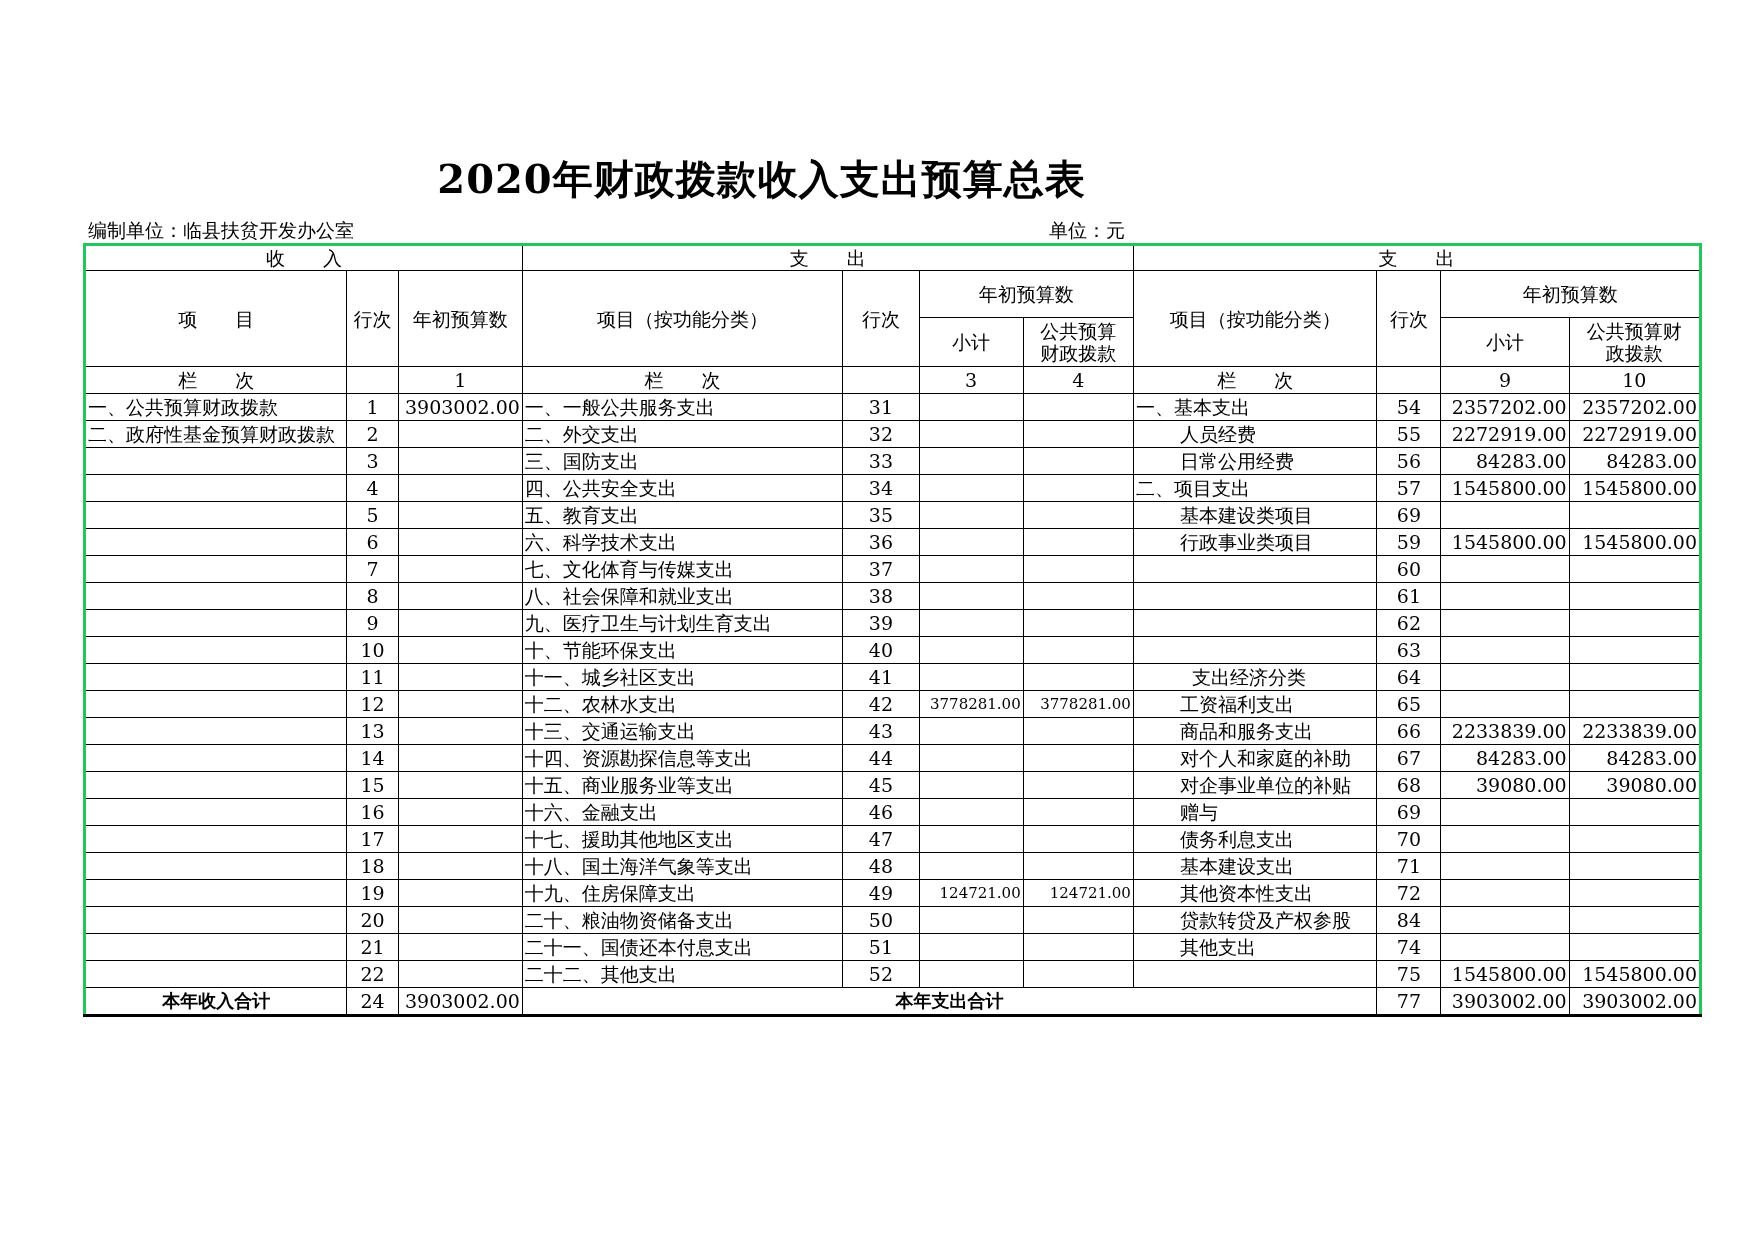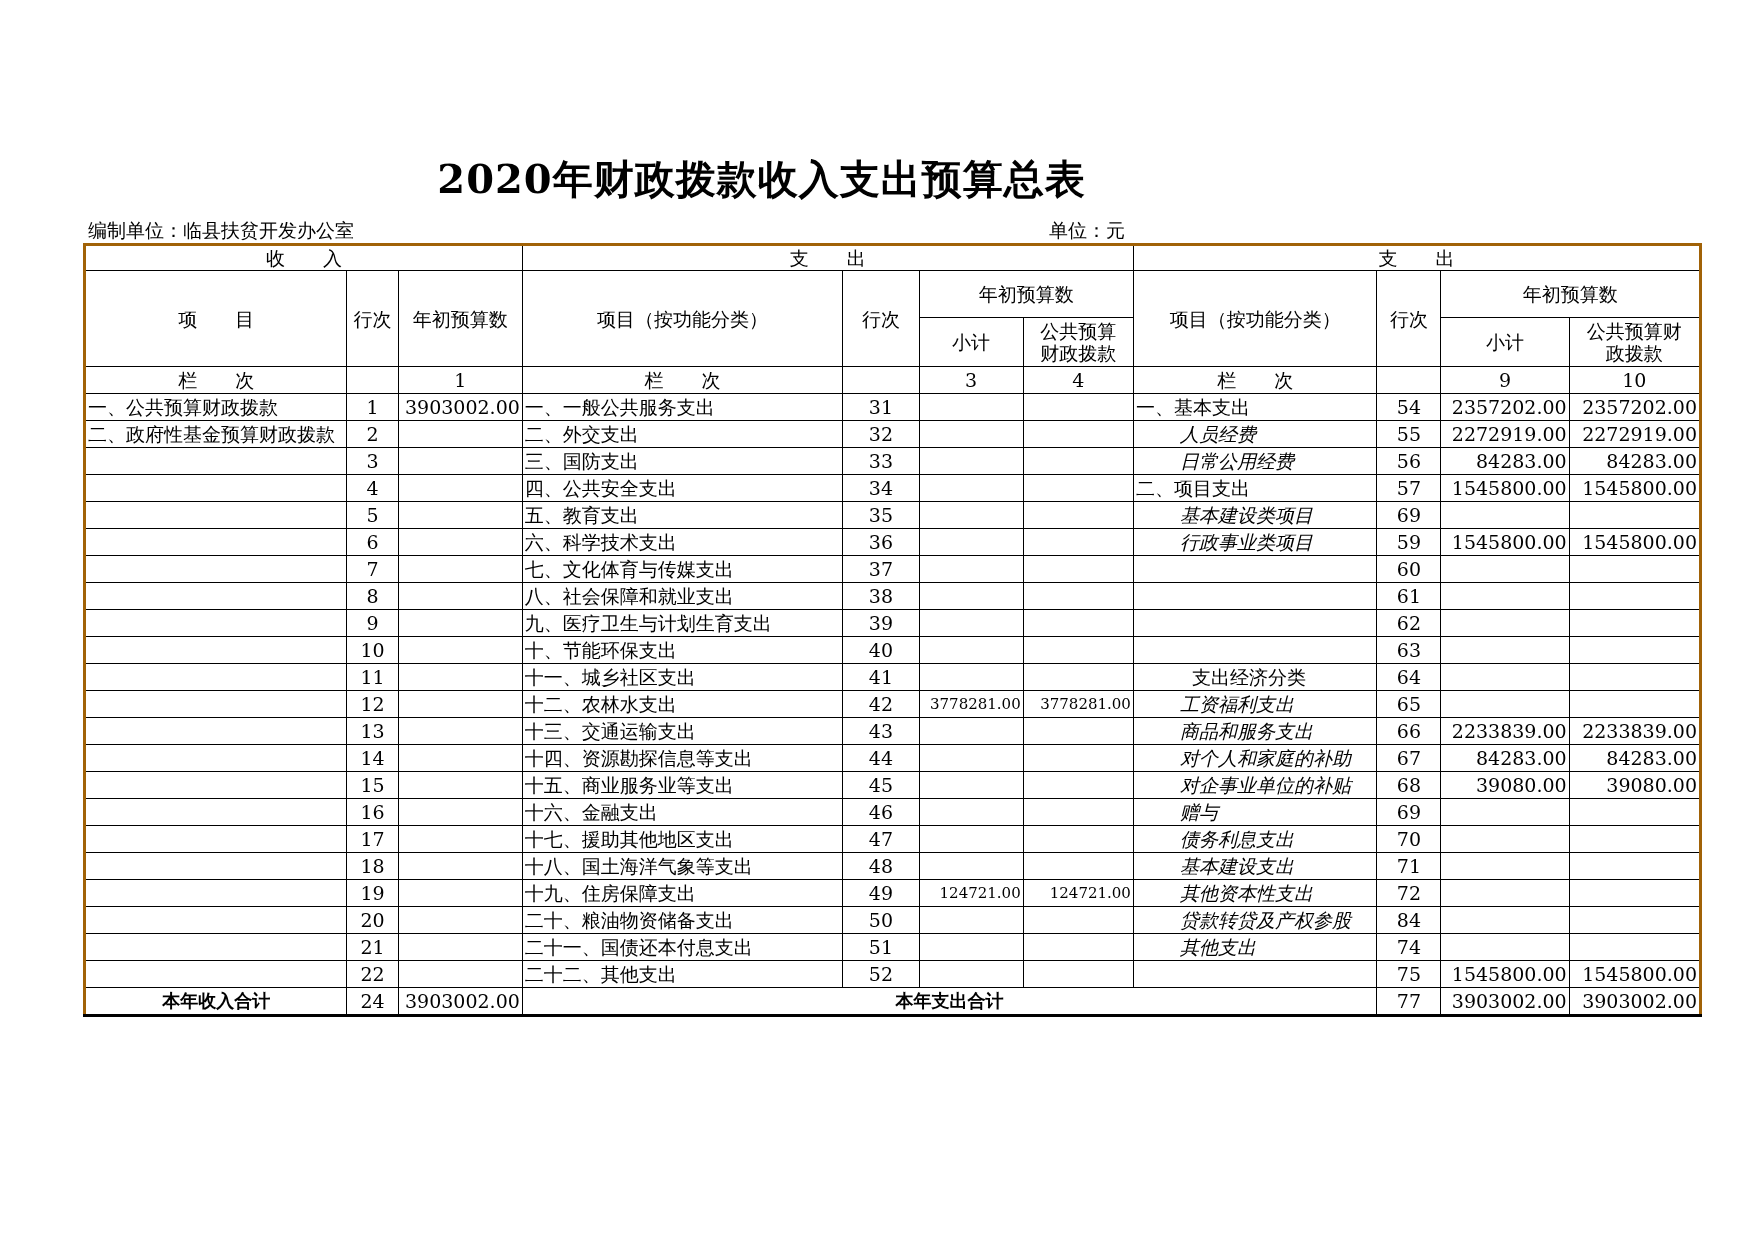--- a/index.html
+++ b/index.html
@@ -7,25 +7,25 @@
          font-family: "DejaVu Serif", "Liberation Serif", serif; color: #000; }
   .title { position: absolute; left: 0; width: 1463px; top: 152px; text-align: center;
            font-size: 40px; font-weight: bold; letter-spacing: 1px; padding-left: 60px; box-sizing: border-box; }
   .meta { position: absolute; top: 218px; font-size: 19px; }
   .meta.unit-name { left: 88px; }
   .meta.unit { left: 1049px; }
   table.main { position: absolute; left: 83px; top: 243px; border-collapse: collapse;
                table-layout: fixed; width: 1619px; }
   table.main td { border: 1px solid #000; padding: 0 2px; font-size: 19px; height: 27px;
                   line-height: 26px; white-space: nowrap; overflow: hidden; box-sizing: border-box; }
-  table.main { border: 3px solid #a16207; padding-left: 10px; }
+  table.main { border: 3px solid #22c55e; padding-left: 10px; }
   .c { text-align: center; }
   .r { text-align: right; }
   .l { text-align: left; }
-  .ind { padding-left: 46px !important; font-style: italic; }
+  .ind { padding-left: 46px !important; }
   .ind2 { padding-left: 58px !important; }
   .small { font-size: 15px !important; }
   .bold { font-weight: bold; font-family: "DejaVu Sans", "Liberation Sans", sans-serif; font-size: 18px !important; }
   .wrap { white-space: normal !important; line-height: 22px !important; }
   tr.last td { border-bottom: 3px solid #000; margin-top: 36px; }
 </style>
 </head>
 <body>
 
 <div class="title">2020年财政拨款收入支出预算总表</div>

